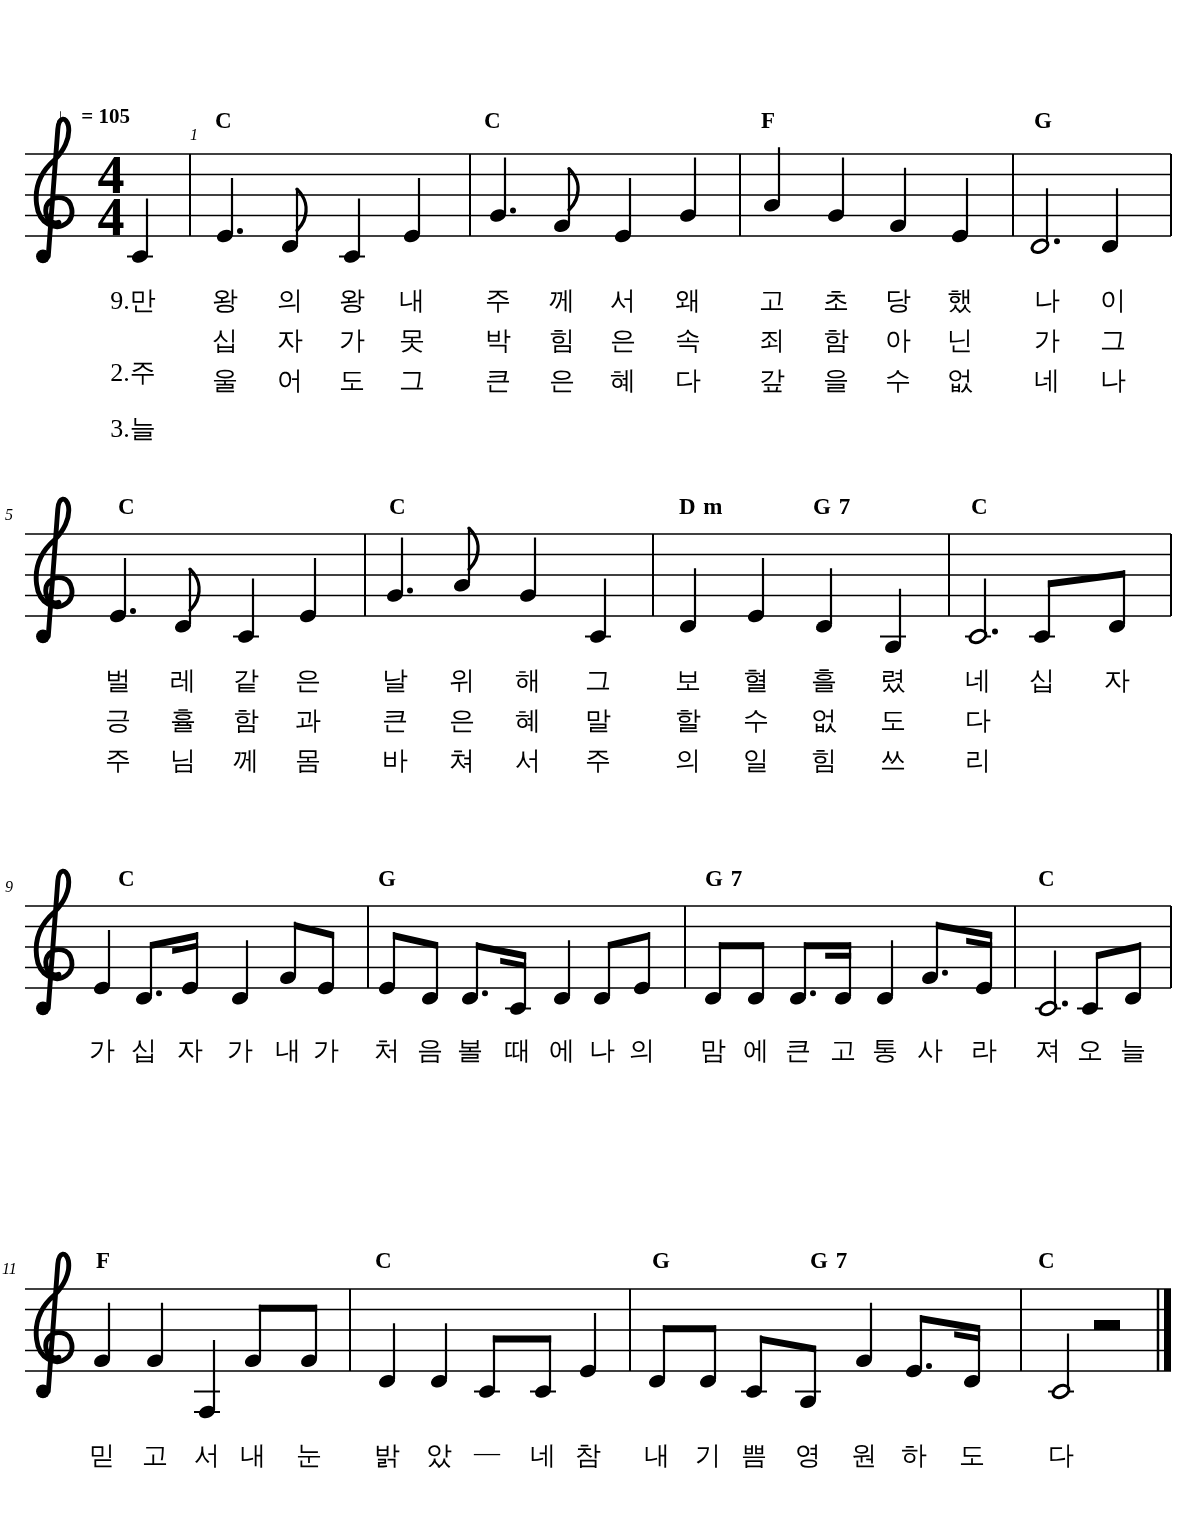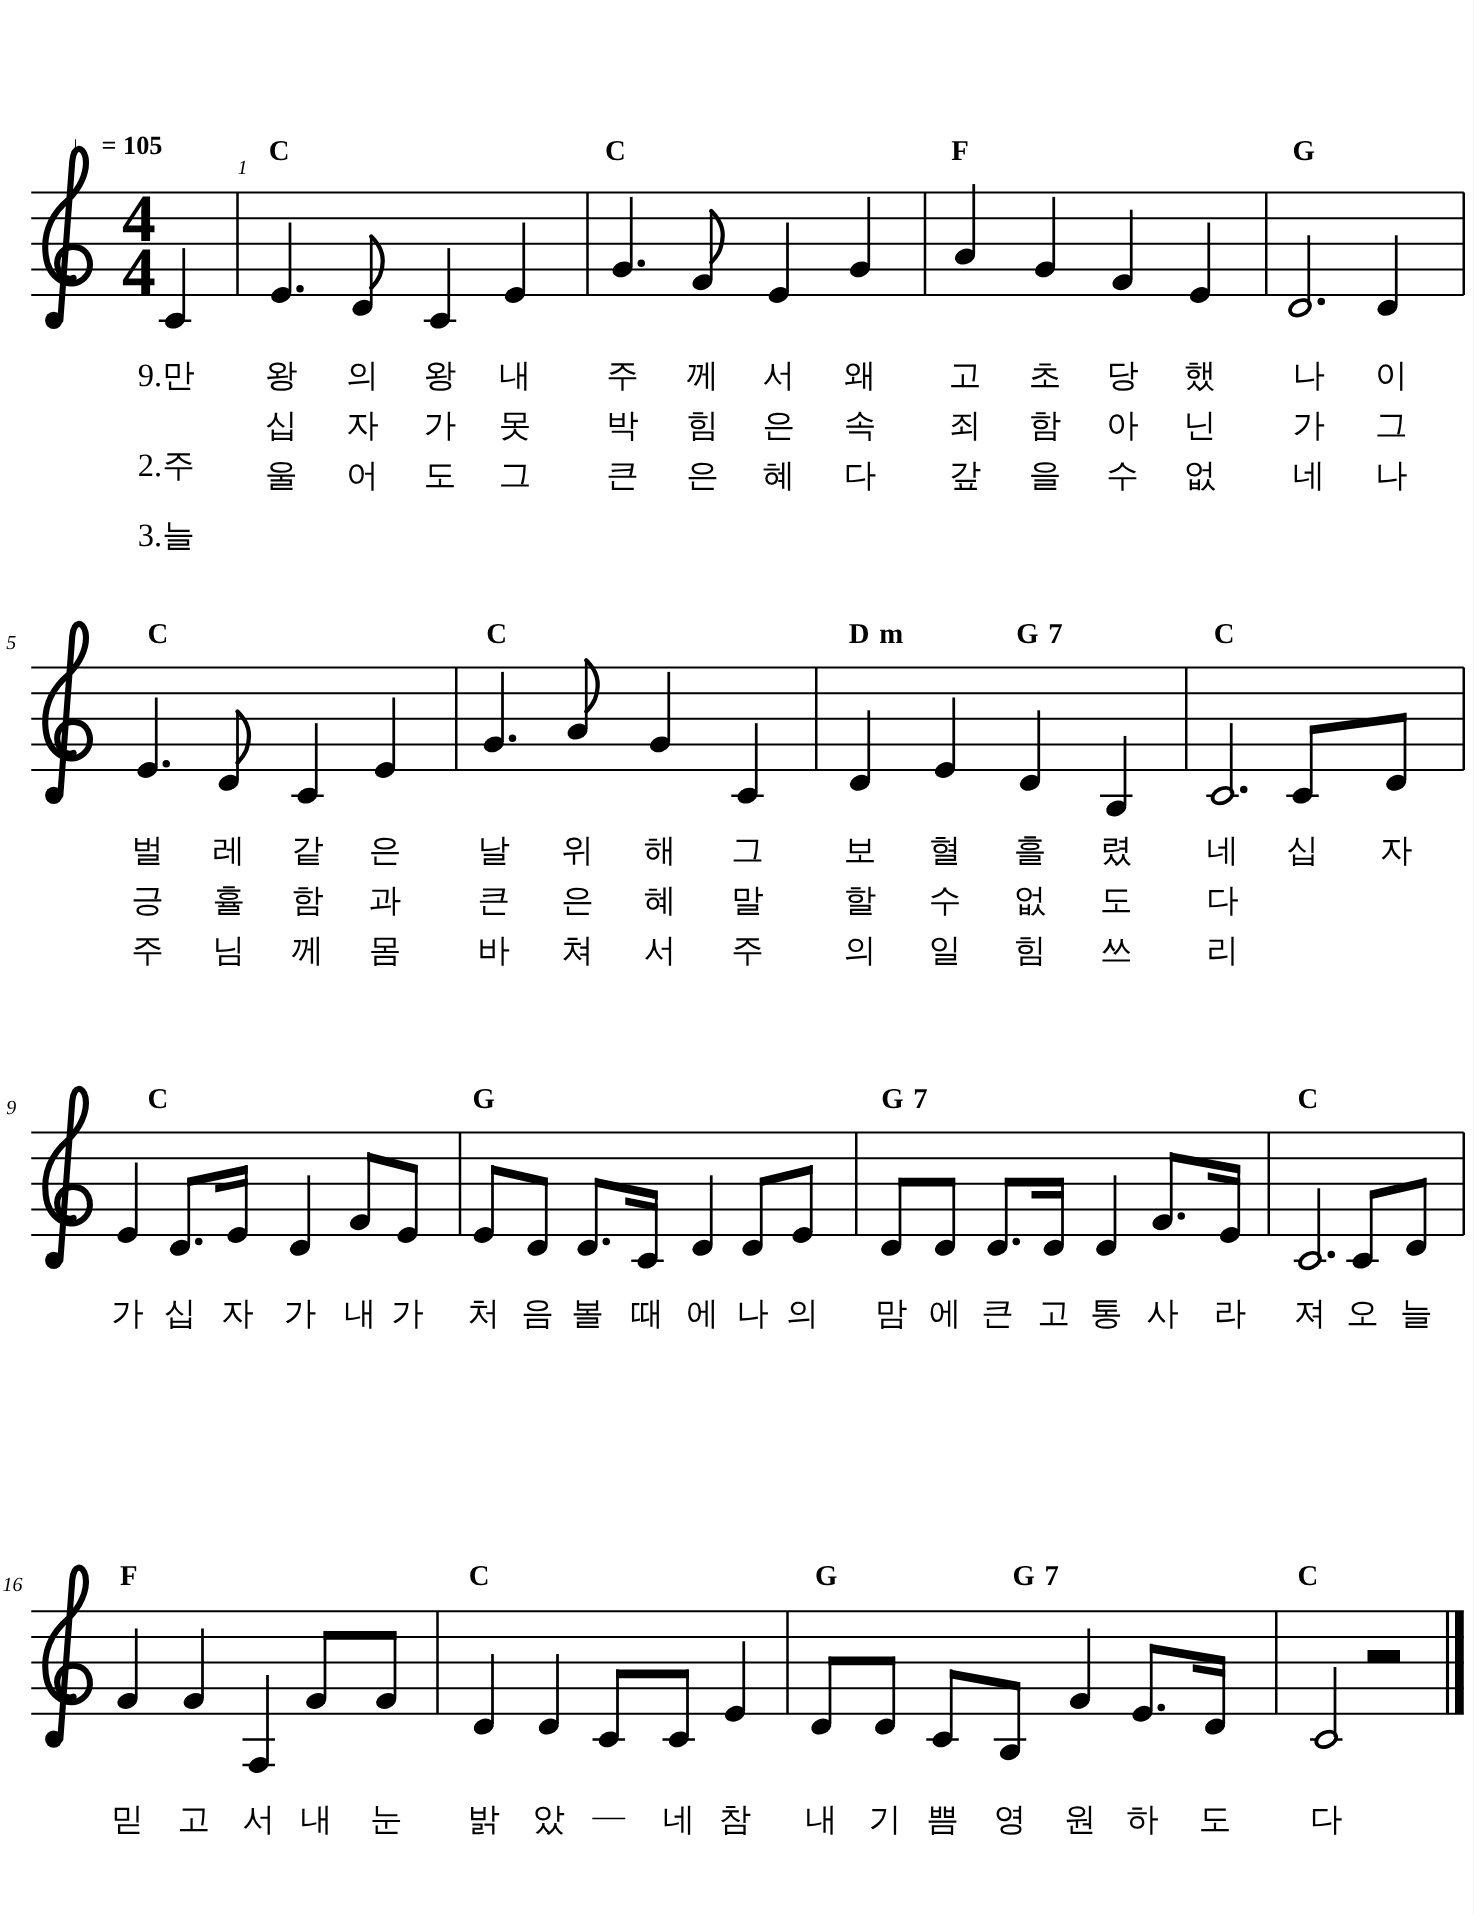--- a/index.html
+++ b/index.html
@@ -403,21 +403,21 @@
     <span class="ov syl" style="left: 713px; top: 1033px;">맘</span>
     <span class="ov syl" style="left: 756px; top: 1033px;">에</span>
     <span class="ov syl" style="left: 798px; top: 1033px;">큰</span>
     <span class="ov syl" style="left: 843px; top: 1033px;">고</span>
     <span class="ov syl" style="left: 885px; top: 1033px;">통</span>
     <span class="ov syl" style="left: 930px; top: 1033px;">사</span>
     <span class="ov syl" style="left: 984px; top: 1033px;">라</span>
     <span class="ov syl" style="left: 1048px; top: 1033px;">져</span>
     <span class="ov syl" style="left: 1090px; top: 1033px;">오</span>
     <span class="ov syl" style="left: 1133px; top: 1033px;">늘</span>
-    <span class="ov mnum" style="left: 2px; top: 1260px;">16</span>
+    <span class="ov mnum" style="left: 2px; top: 1260px;">11</span>
     <span class="ov chord" style="left: 96px; top: 1248px;">F</span>
     <span class="ov chord" style="left: 375px; top: 1248px;">C</span>
     <span class="ov chord" style="left: 652px; top: 1248px;">G</span>
     <span class="ov chord" style="left: 810px; top: 1248px;">G 7</span>
     <span class="ov chord" style="left: 1038px; top: 1248px;">C</span>
     <span class="ov syl" style="left: 102px; top: 1438px;">믿</span>
     <span class="ov syl" style="left: 155px; top: 1438px;">고</span>
     <span class="ov syl" style="left: 207px; top: 1438px;">서</span>
     <span class="ov syl" style="left: 253px; top: 1438px;">내</span>
     <span class="ov syl" style="left: 309px; top: 1438px;">눈</span>

